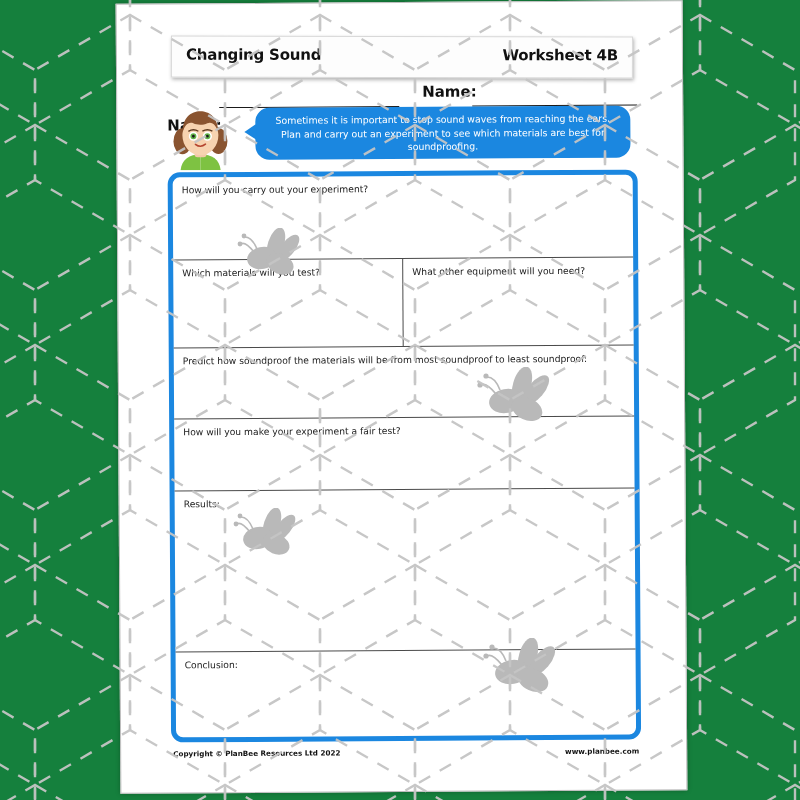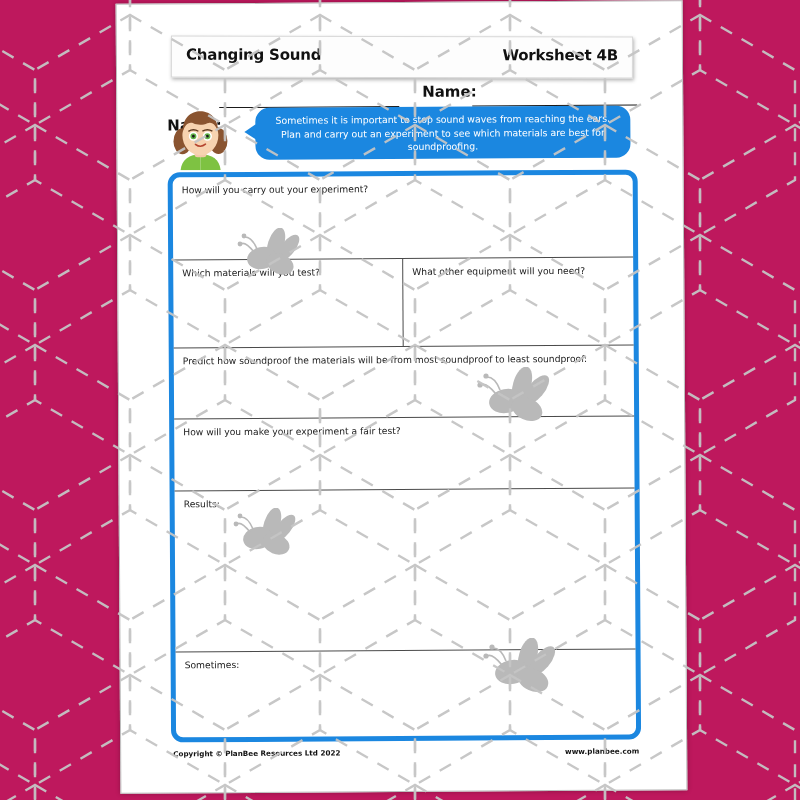--- a/index.html
+++ b/index.html
@@ -4,21 +4,21 @@
 <style>
   html, body {
     margin: 0;
     padding: 0;
     background: #ffffff;
   }
   #screen {
     position: relative;
     width: 800px;
     height: 800px;
-    background: #be185d;
+    background: #15803d;
     overflow: hidden;
     font-family: "Liberation Sans", sans-serif;
   }
 
   
   .hexlayer {
     position: absolute;
     left: 0; top: 0;
     width: 800px; height: 800px;
     pointer-events: none;
@@ -258,21 +258,21 @@
 
       <div class="cell" style="top:242px; height:72px;">
         <div class="q">How will you make your experiment a fair test?</div>
       </div>
 
       <div class="cell" style="top:314px; height:161px;">
         <div class="q">Results:</div>
       </div>
 
       <div class="cell" style="top:475px; height:85px; border-bottom:none;">
-        <div class="q">Sometimes:</div>
+        <div class="q">Conclusion:</div>
       </div>
 
     </div>
 
     <div class="footer">
       <div class="foot-txt left">Copyright © PlanBee Resources Ltd 2022</div>
       <div class="foot-txt right">www.planbee.com</div>
     </div>
 
   </div>

